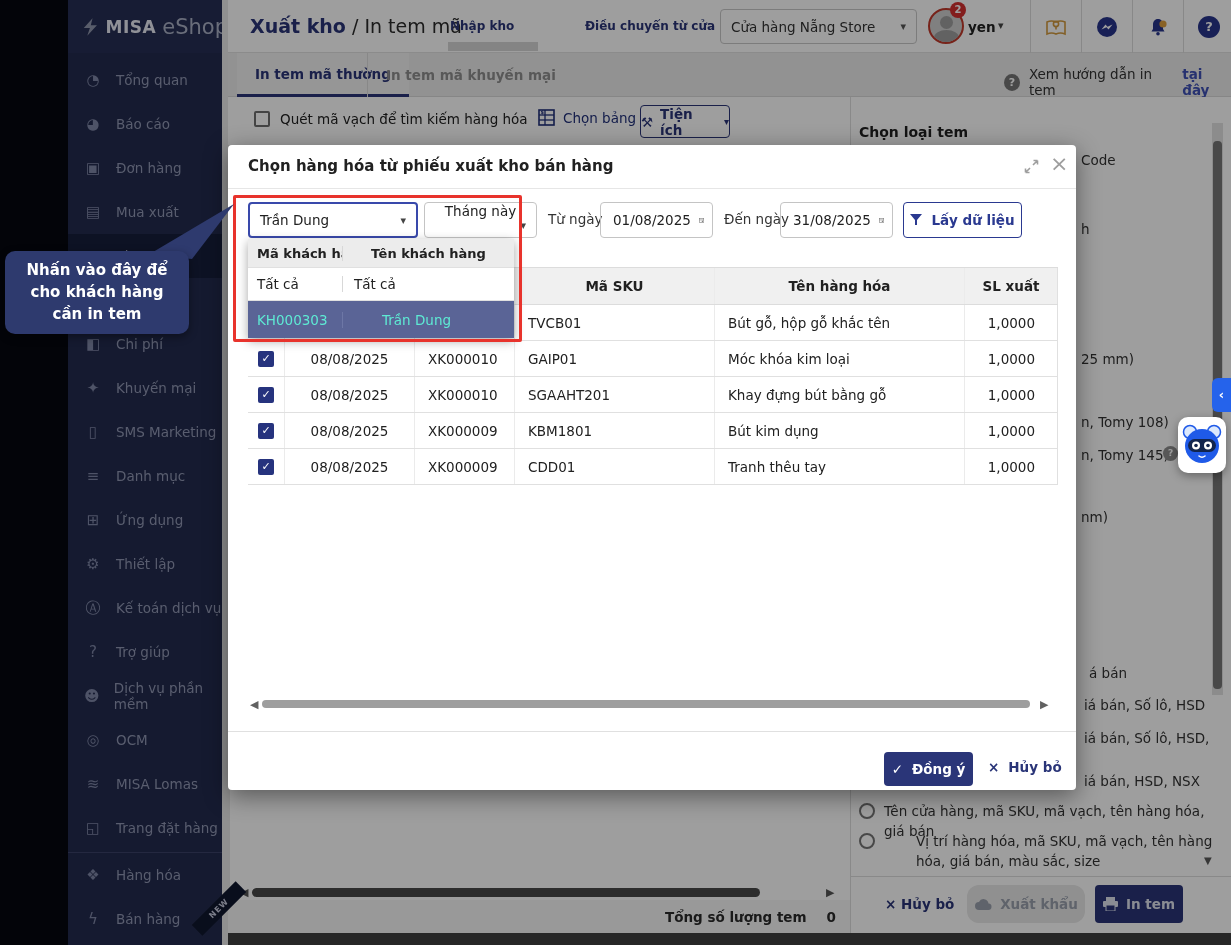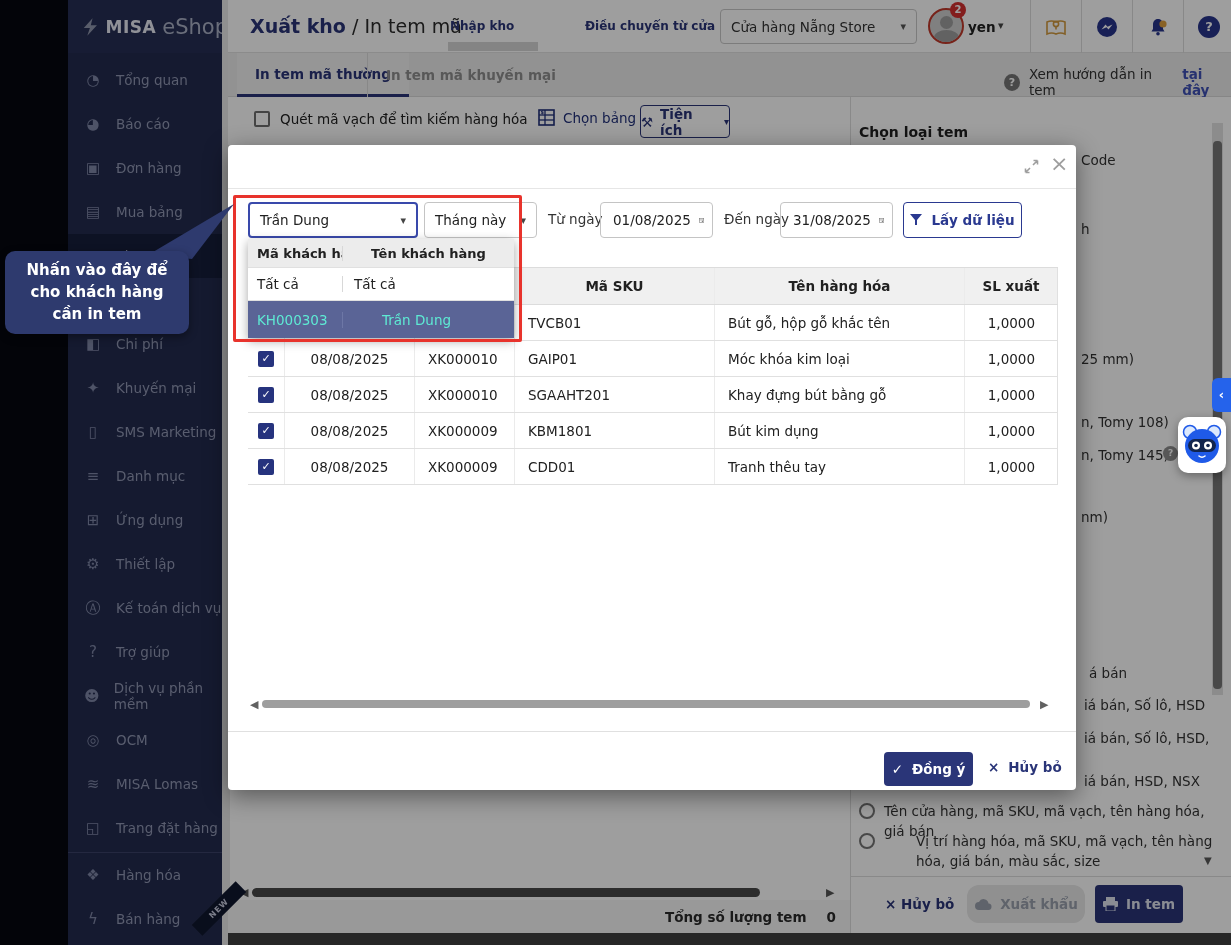--- a/index.html
+++ b/index.html
@@ -178,21 +178,21 @@
       <div class="nav-item">
           <span class="ic">◕</span>
           <span>Báo cáo</span>
         </div>
       <div class="nav-item">
           <span class="ic">▣</span>
           <span>Đơn hàng</span>
         </div>
       <div class="nav-item">
           <span class="ic">▤</span>
-          <span>Mua bảng</span>
+          <span>Mua xuất</span>
         </div>
       <div class="nav-item active">
           <span class="ic">⌂</span>
           <span>Kho</span>
         </div>
       <div class="nav-item"></div>
       <div class="nav-item">
           <span class="ic">◧</span>
           <span>Chi phí</span>
         </div>
@@ -382,36 +382,37 @@
   <div class="abs pg-footer">
     <span>Tổng số lượng tem</span>
     <span class="val">0</span>
   </div>
   <div class="abs dark-band"></div>
 
   <div class="abs overlay"></div>
 
   <div class="abs modal">
     <div class="m-head">
+      <div class="m-title">Chọn hàng hóa từ phiếu xuất kho bán hàng</div>
       <div class="m-expand">
         <svg width="15" height="15" viewBox="0 0 15 15">
             <g stroke="#9e9e9e" stroke-width="1.6" fill="none">
           <path d="M9,6 L13.5,1.5 M13.5,1.5 L13.5,5.5 M13.5,1.5 L9.5,1.5"></path>
           <path d="M6,9 L1.5,13.5 M1.5,13.5 L1.5,9.5 M1.5,13.5 L5.5,13.5"></path>
             </g>
           </svg>
       </div>
       <div class="m-close">×</div>
     </div>
 
     <div class="sel" style="left:20px; width:170px; border:2px solid #3949ab;">
       <span>Trần Dung</span>
       <span class="cv">▾</span>
     </div>
-    <div class="sel" style="left:196px; width:113px; border:1px solid #c4c4c4;">
+    <div class="sel" style="left:196px; width:113px; border:1px solid #c4c4c4;flex-direction:column;">
       <span>Tháng này</span>
       <span class="cv">▾</span>
     </div>
     <div class="flabel" style="left:320px;">Từ ngày</div>
     <div class="dinput" style="left:372px;">
       <span>01/08/2025</span>
       <svg width="13" height="13" viewBox="0 0 13 13" style="margin-left:auto;">
         <rect x="1" y="2" width="11" height="10" fill="none" stroke="#757575" stroke-width="1.4"></rect>
         <line x1="1" y1="5" x2="12" y2="5" stroke="#757575" stroke-width="1.4"></line>
         <rect x="7" y="7" width="3" height="3" fill="#757575"></rect>

